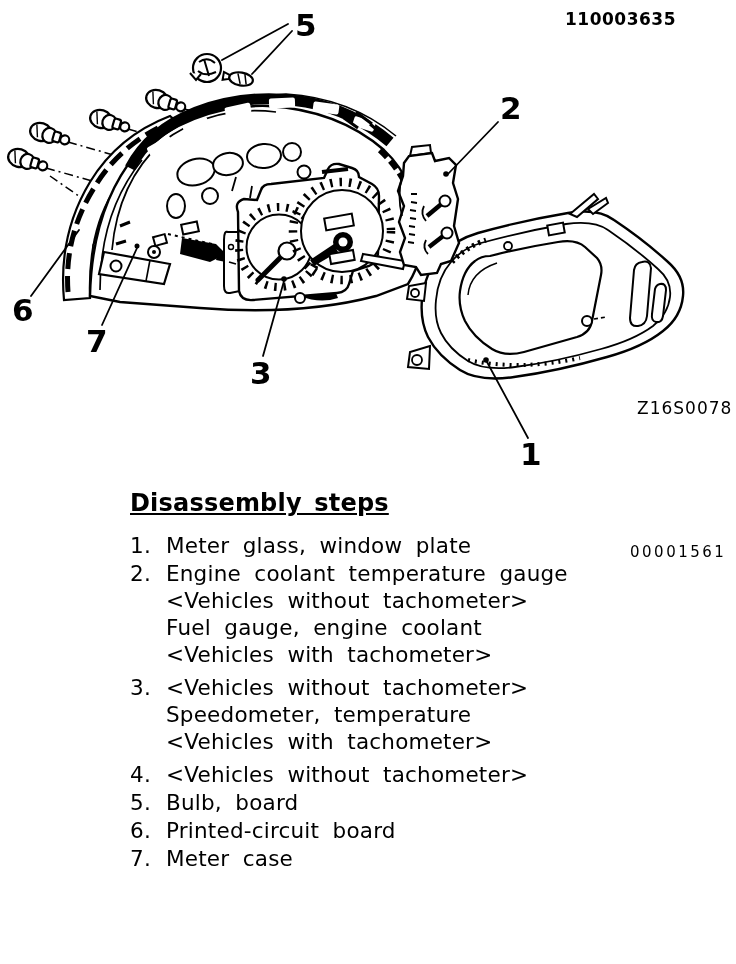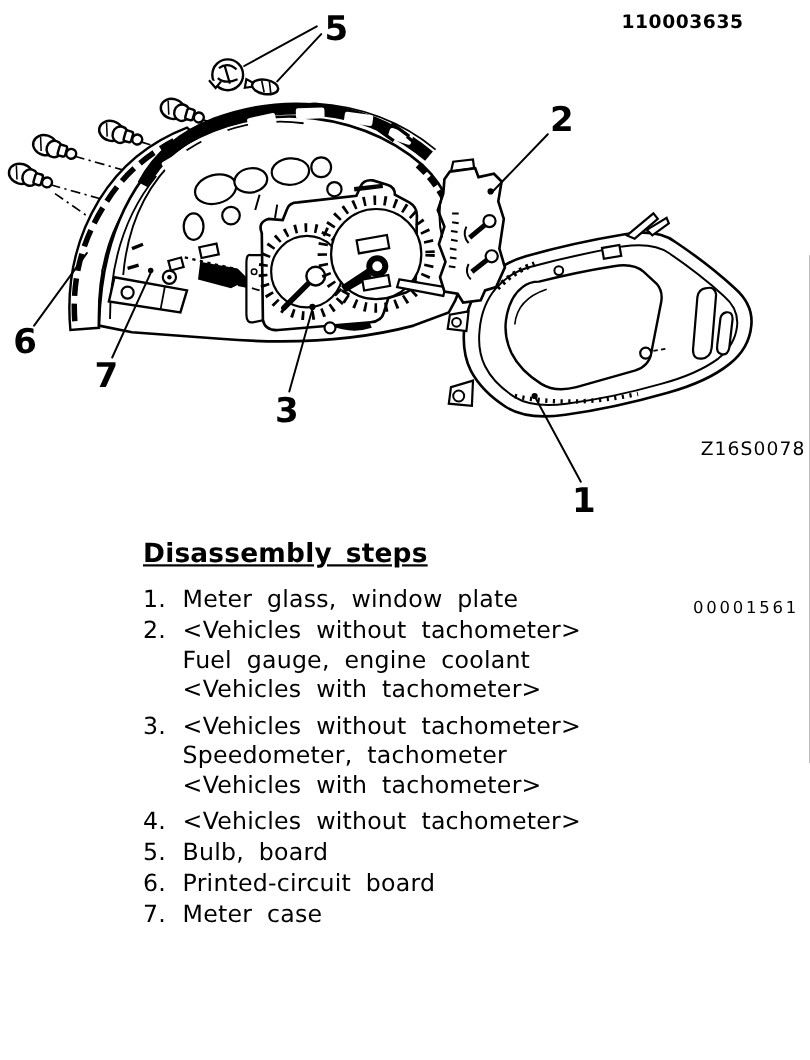--- a/index.html
+++ b/index.html
@@ -211,31 +211,32 @@
     <div class="step">
       <span class="num">1.</span>
       <div class="lines">
         <div>Meter glass, window plate</div>
       </div>
     </div>
 
     <div class="step">
       <span class="num">2.</span>
       <div class="lines">
+        <div>Engine coolant temperature gauge</div>
         <div>&lt;Vehicles without tachometer&gt;</div>
         <div>Fuel gauge, engine coolant</div>
         <div>&lt;Vehicles with tachometer&gt;</div>
       </div>
     </div>
 
     <div class="step gap">
       <span class="num">3.</span>
       <div class="lines">
         <div>&lt;Vehicles without tachometer&gt;</div>
-        <div>Speedometer, tachometer</div>
+        <div>Speedometer, temperature</div>
         <div>&lt;Vehicles with tachometer&gt;</div>
       </div>
     </div>
 
     <div class="step gap">
       <span class="num">4.</span>
       <div class="lines">
         <div>&lt;Vehicles without tachometer&gt;</div>
       </div>
     </div>

